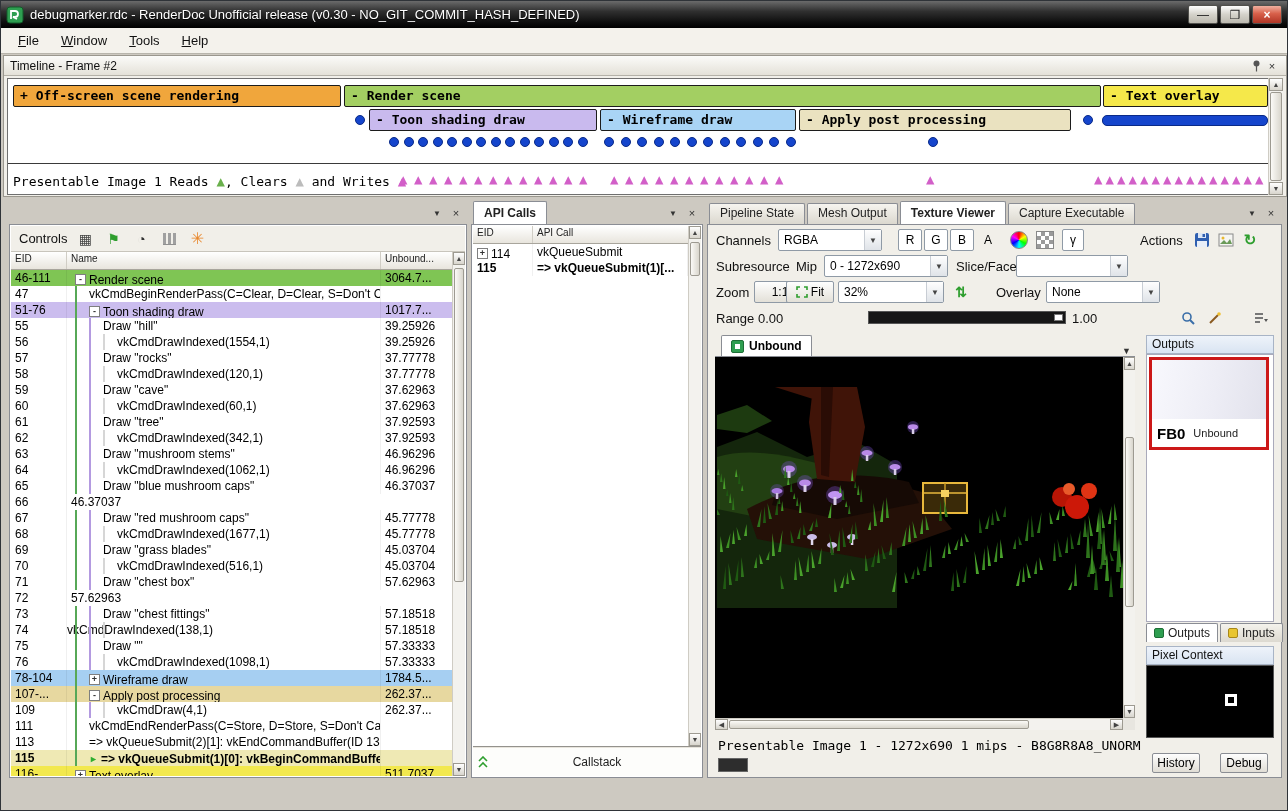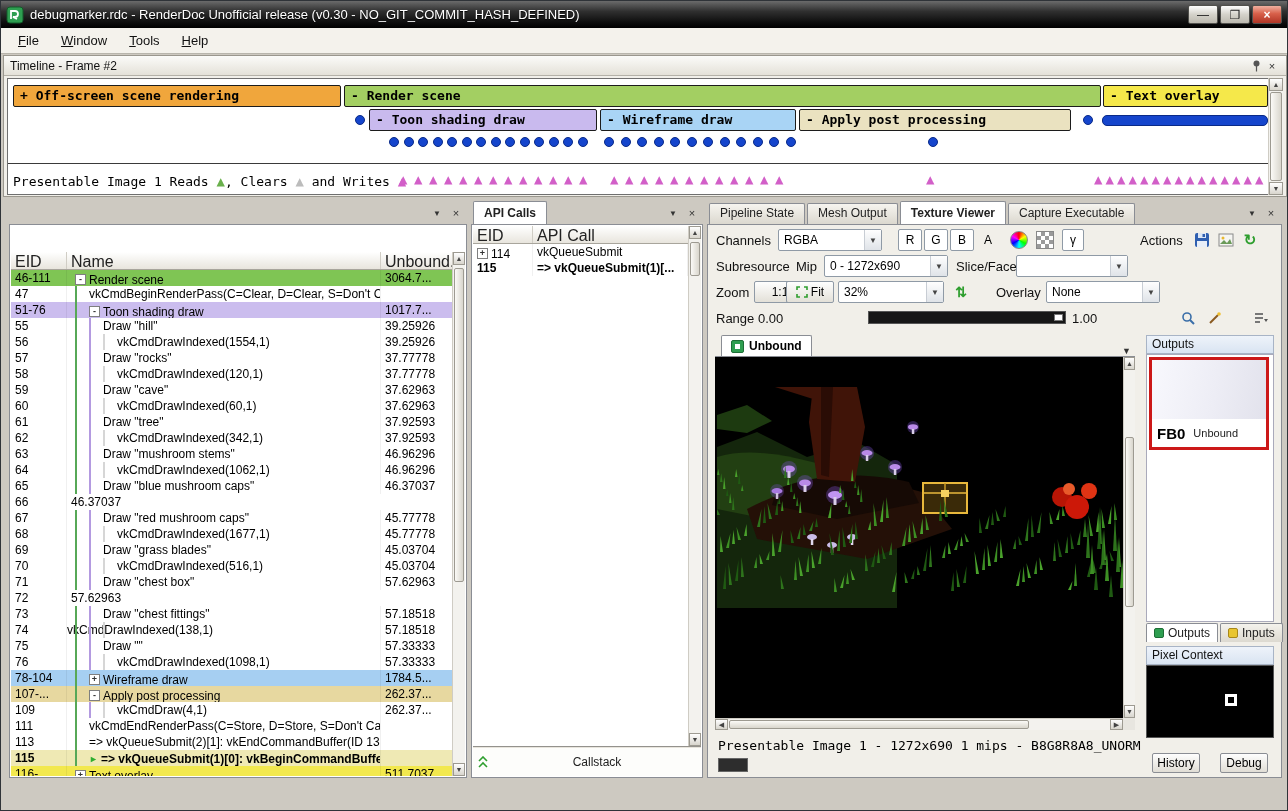--- a/index.html
+++ b/index.html
@@ -64,21 +64,21 @@
 .dockicons{position:absolute;right:4px;top:5px;display:flex;gap:5px;align-items:center;}
 .dockicons .icon-btn{width:14px;height:14px;}
 .panelbody{position:absolute;left:0;top:23px;right:0;bottom:0;background:#fff;border:1px solid #8a8d94;}
 
 
 #eb{left:8px;width:458px;}
 .eb-toolbar{position:absolute;left:1px;top:1px;right:1px;height:26px;background:#f1efe9;border-bottom:1px solid #c8c5bc;display:flex;align-items:center;gap:8px;padding-left:8px;}
 .eb-controls{font-size:13px;color:#111;}
 .tool-ic{width:20px;height:20px;display:flex;align-items:center;justify-content:center;font-size:14px;}
 .bars-ic{width:13px;height:12px;background:repeating-linear-gradient(90deg,#a0a0a0 0 3px,transparent 3px 5px);border-bottom:1px solid #909090;}
-.colheader{position:absolute;display:flex;background:linear-gradient(#fff,#e8e5dd);border-bottom:1px solid #a8a59c;font-size:16px;color:#222;}
+.colheader{position:absolute;display:flex;background:linear-gradient(#fff,#e8e5dd);border-bottom:1px solid #a8a59c;font-size:10px;color:#222;}
 #eb .colheader{left:1px;top:27px;right:14px;height:18px;}
 .col-eid{width:56px;padding:1px 4px;border-right:1px solid #d0cdc5;flex:0 0 auto;}
 .col-name{flex:1;padding:1px 4px;border-right:1px solid #d0cdc5;overflow:hidden;}
 .col-dur{width:71px;padding:1px 4px;flex:0 0 auto;}
 .eb-rows{position:absolute;left:1px;top:45px;right:14px;bottom:1px;overflow:hidden;font-size:12px;}
 .ev-row{display:flex;height:16px;line-height:16px;color:#000;}
 .ev-eid{width:56px;padding-left:4px;flex:0 0 auto;border-right:1px solid rgba(0,0,0,0.06);}
 .ev-name{flex:1;position:relative;white-space:nowrap;overflow:hidden;border-right:1px solid rgba(0,0,0,0.06);}
 .ev-dur{width:71px;padding-left:4px;flex:0 0 auto;}
 .hl-render{background:#7fc554;}
@@ -284,20 +284,30 @@
       <span class="sb-thumbv" style="top:14px;bottom:14px;"></span>
     </div>
   </div>
 
   <div class="dockpanel" id="eb">
     <span class="dockicons">
       <span class="icon-btn" style="font-size:8px;">▼</span>
       <span class="icon-btn">×</span>
     </span>
     <div class="panelbody">
+      <div class="eb-toolbar">
+        <span class="eb-controls">Controls</span>
+        <span class="tool-ic" style="color:#444;">▦</span>
+        <span class="tool-ic" style="color:#2e9e2e;">⚑</span>
+        <span class="tool-ic" style="color:#333;">◔</span>
+        <span class="tool-ic">
+            <span class="bars-ic"></span>
+          </span>
+        <span class="tool-ic" style="color:#e8862a;font-size:16px;">✳</span>
+      </div>
       <div class="colheader">
         <span class="col-eid">EID</span>
         <span class="col-name">Name</span>
         <span class="col-dur">Unbound...</span>
       </div>
       <div class="eb-rows">
           <div class="ev-row hl-render">
             <span class="ev-eid">46-111</span>
             <span class="ev-name"><span class="ev-inner" style="margin-left: 8px;">
                 <i class="xbox">-</i>

